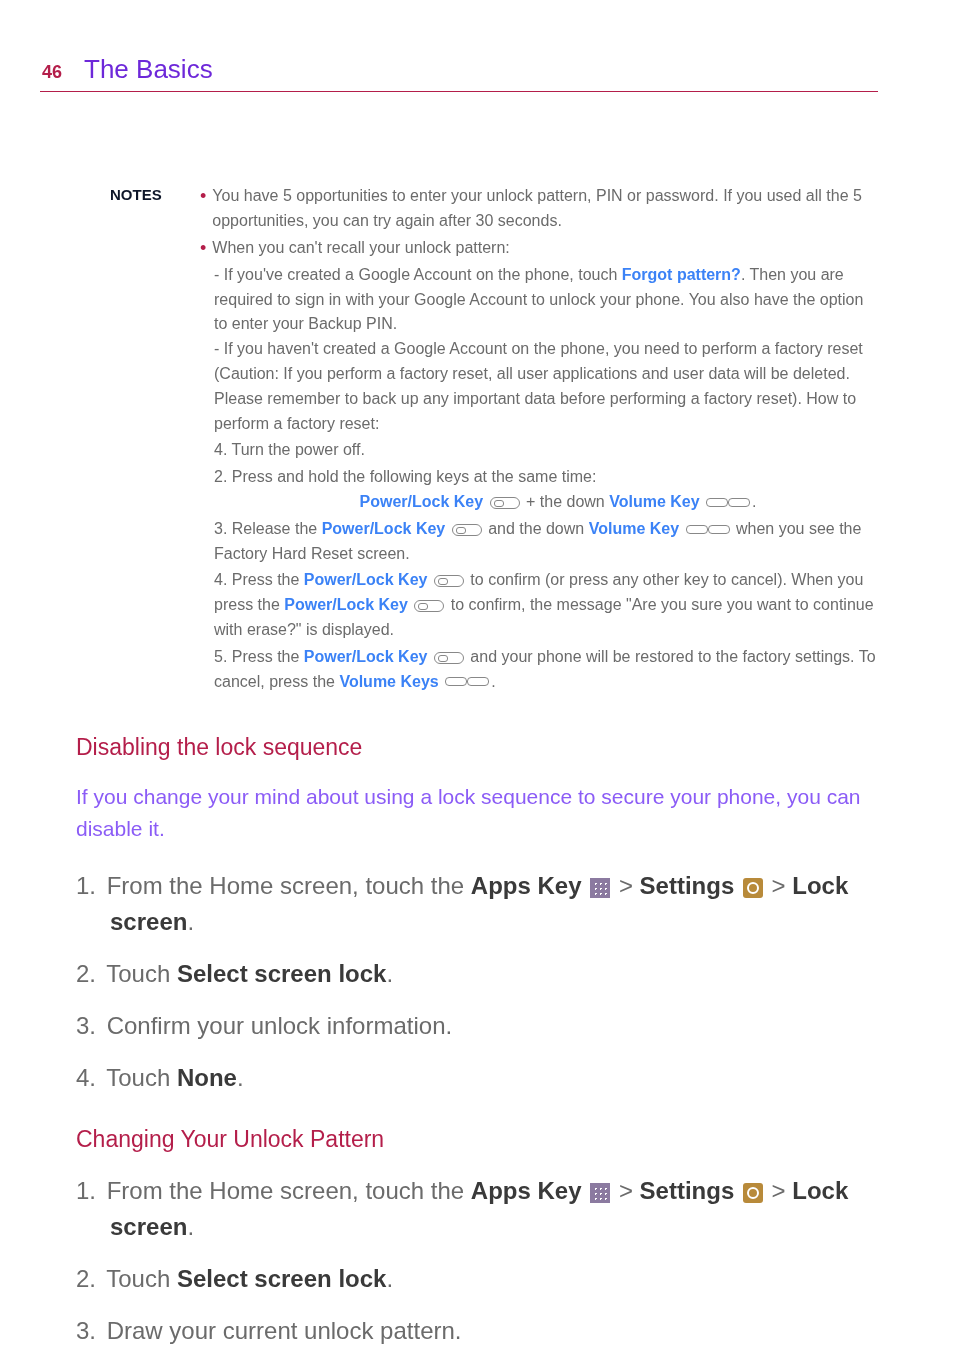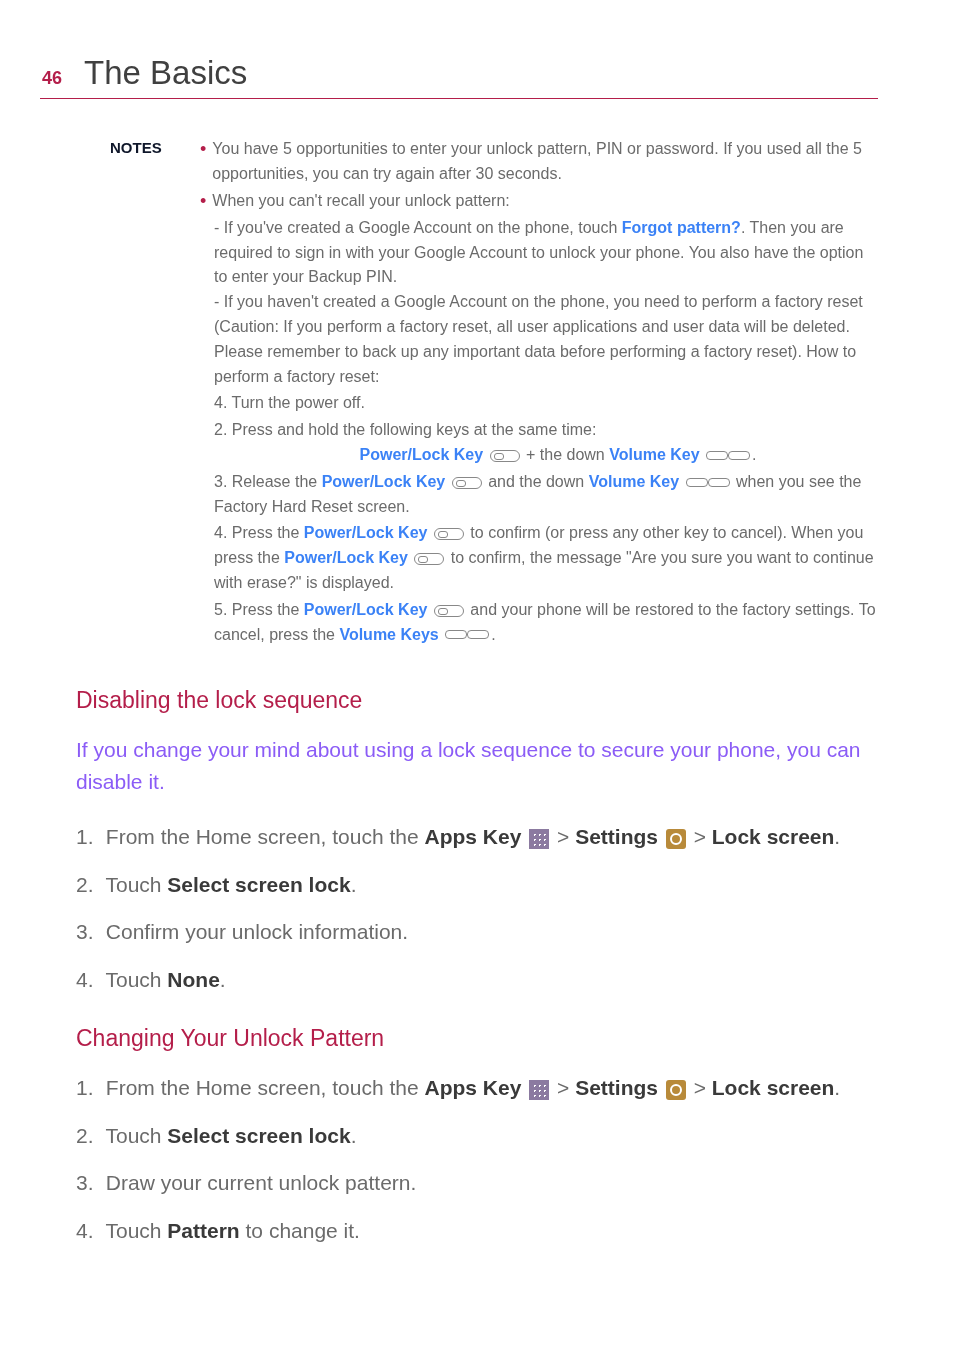--- a/index.html
+++ b/index.html
@@ -16,32 +16,32 @@
       position: relative;
     }
     .page {
       padding: 54px 76px 0 40px;
     }
     .header {
       display: flex;
       align-items: baseline;
       border-bottom: 1.5px solid #b41e4a;
       padding-bottom: 6px;
-      margin-bottom: 38px;
+      margin-bottom: 92px;
     }
     .page-number {
       color: #b41e4a;
       font-size: 18px;
       font-weight: bold;
       margin-right: 22px;
       margin-left: 2px;
     }
     .header-title {
-      color: #404040;
-      font-size: 33px;
+      color: #6d28d9;
+      font-size: 26px;
       font-weight: normal;
     }
     .notes-block {
       display: flex;
       margin-left: 70px;
       margin-bottom: 40px;
     }
     .notes-label {
       color: #0f172a;
       font-size: 15px;
@@ -135,21 +135,21 @@
       color: #8b5cf6;
       line-height: 1.5;
       margin-left: 36px;
       margin-bottom: 24px;
     }
     .step-list {
       margin-left: 36px;
       margin-bottom: 30px;
     }
     .step-item {
-      font-size: 21px;
+      font-size: 24px;
       color: #6b6b6b;
       line-height: 1.5;
       margin-bottom: 16px;
       padding-left: 34px;
       text-indent: -34px;
     }
     .step-num {
       display: inline-block;
       width: 24px;
       text-indent: 0;

